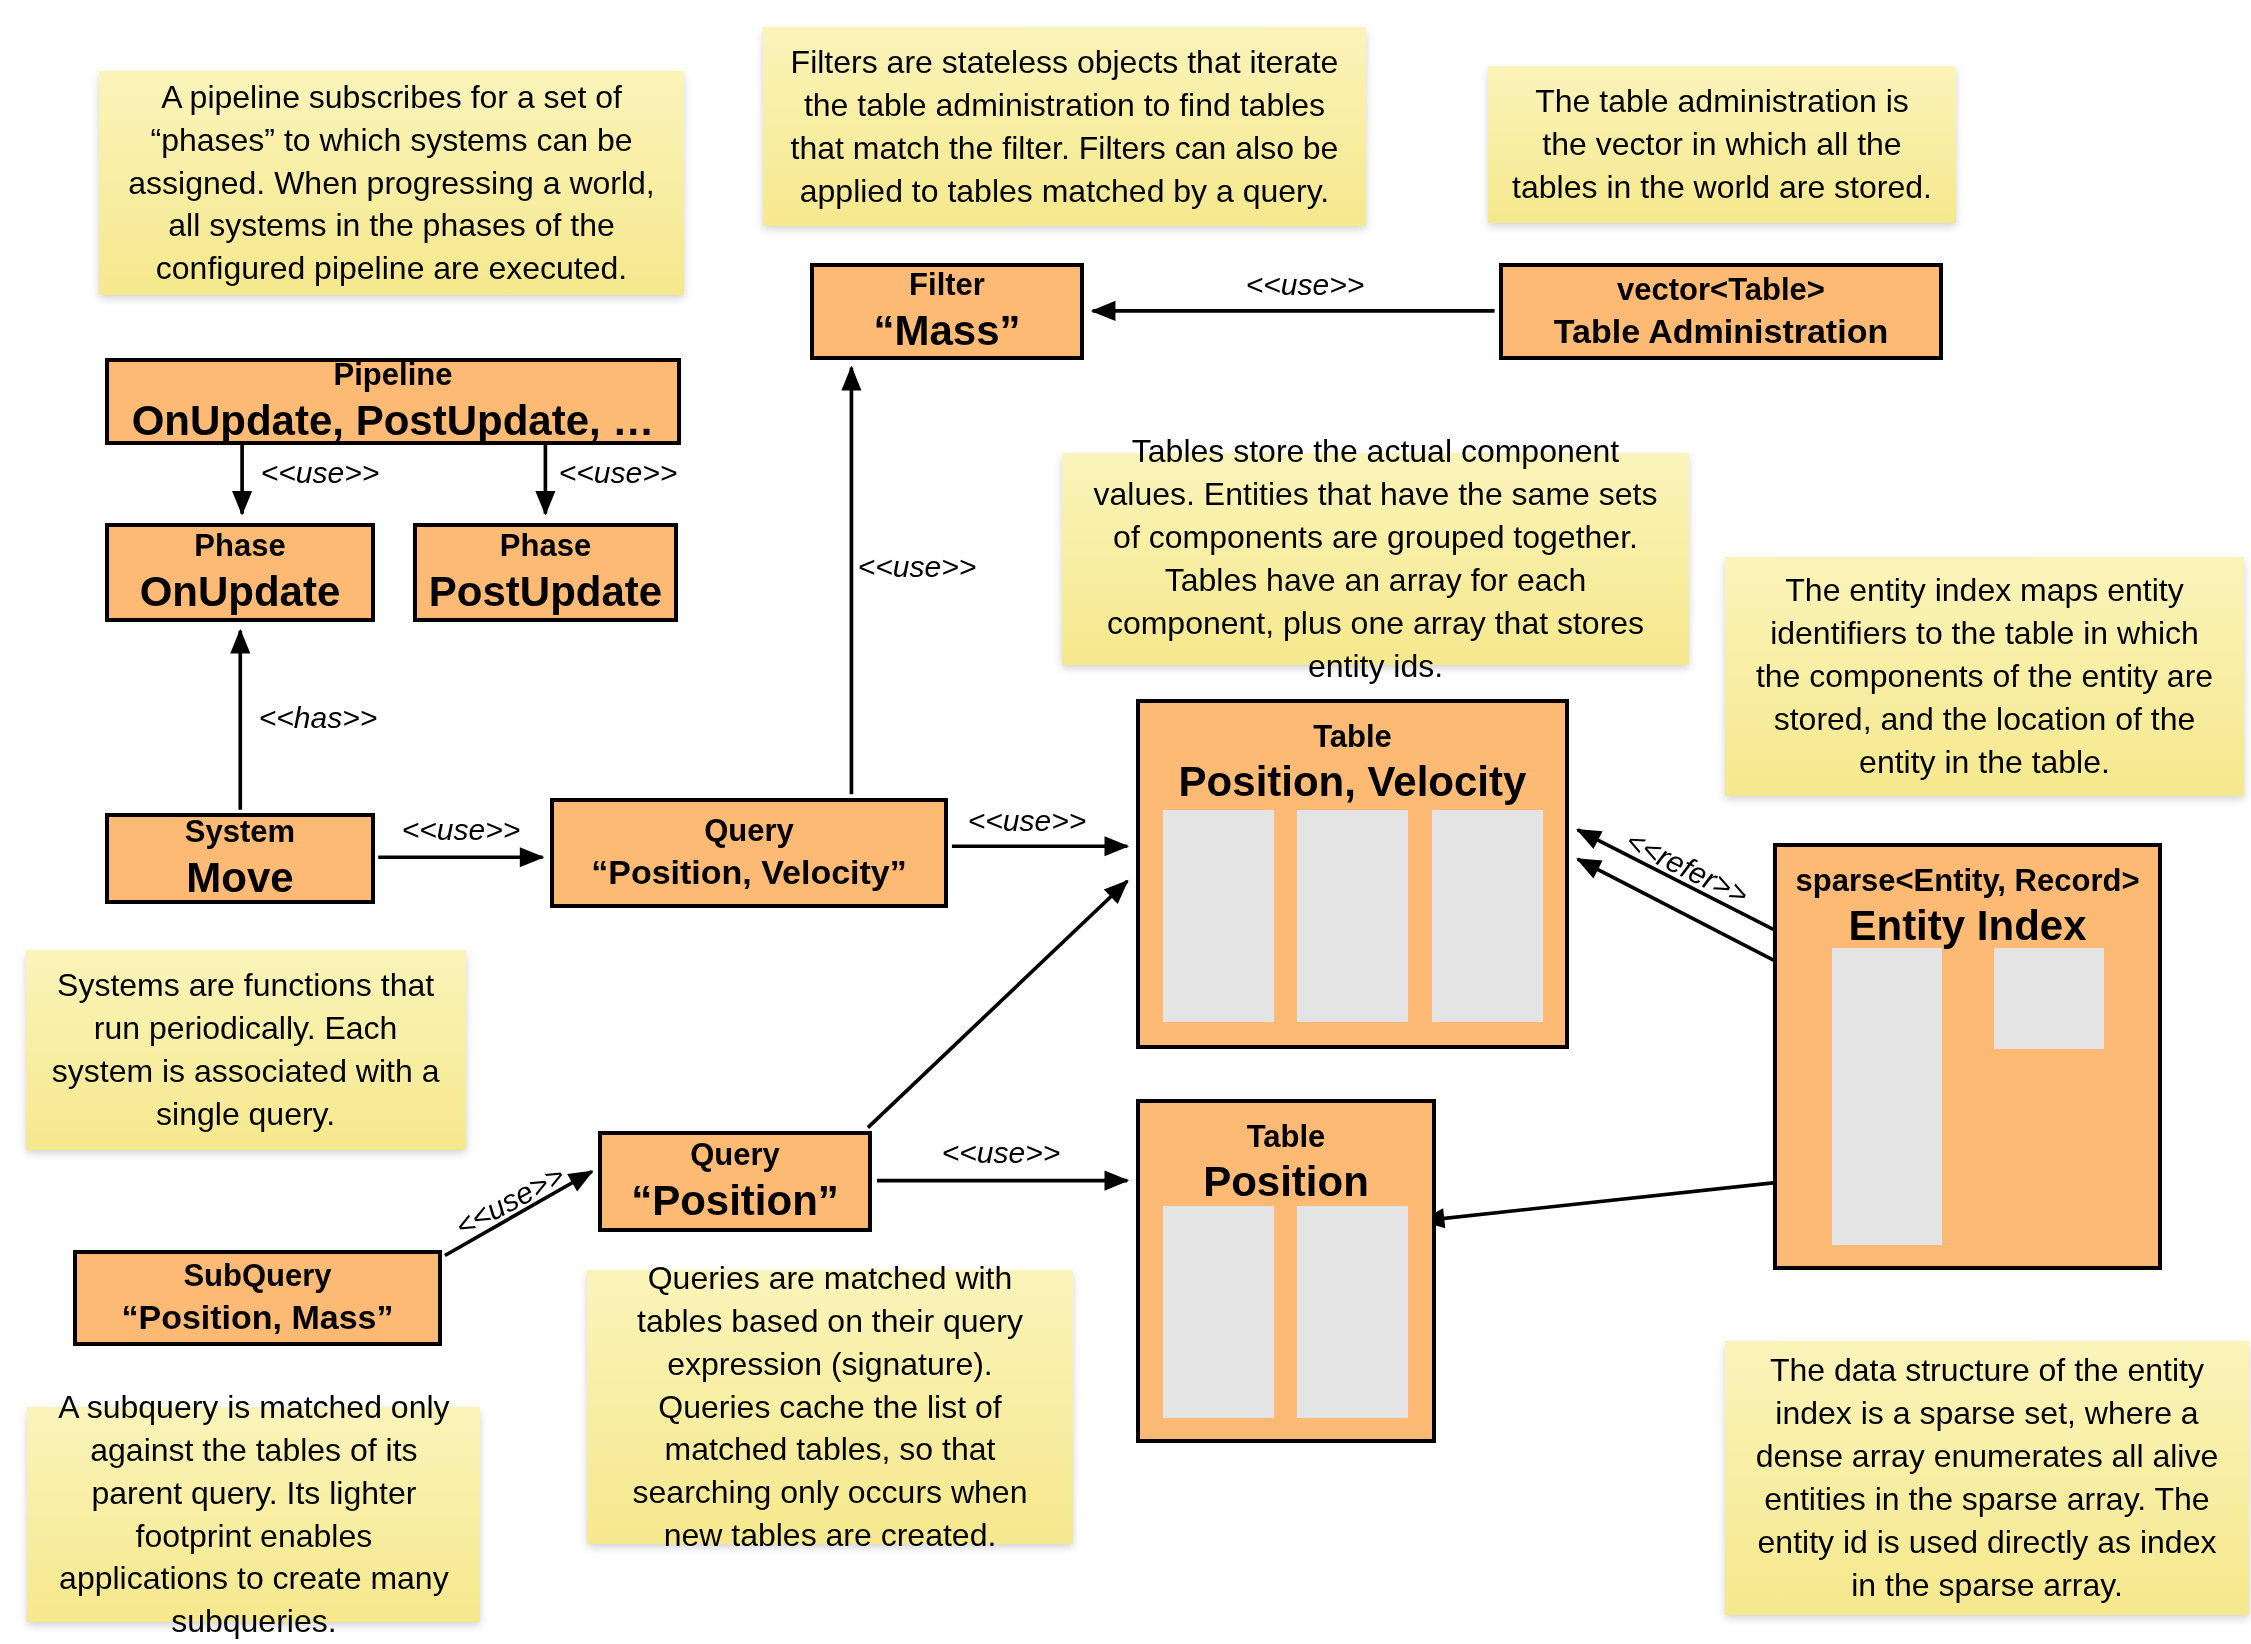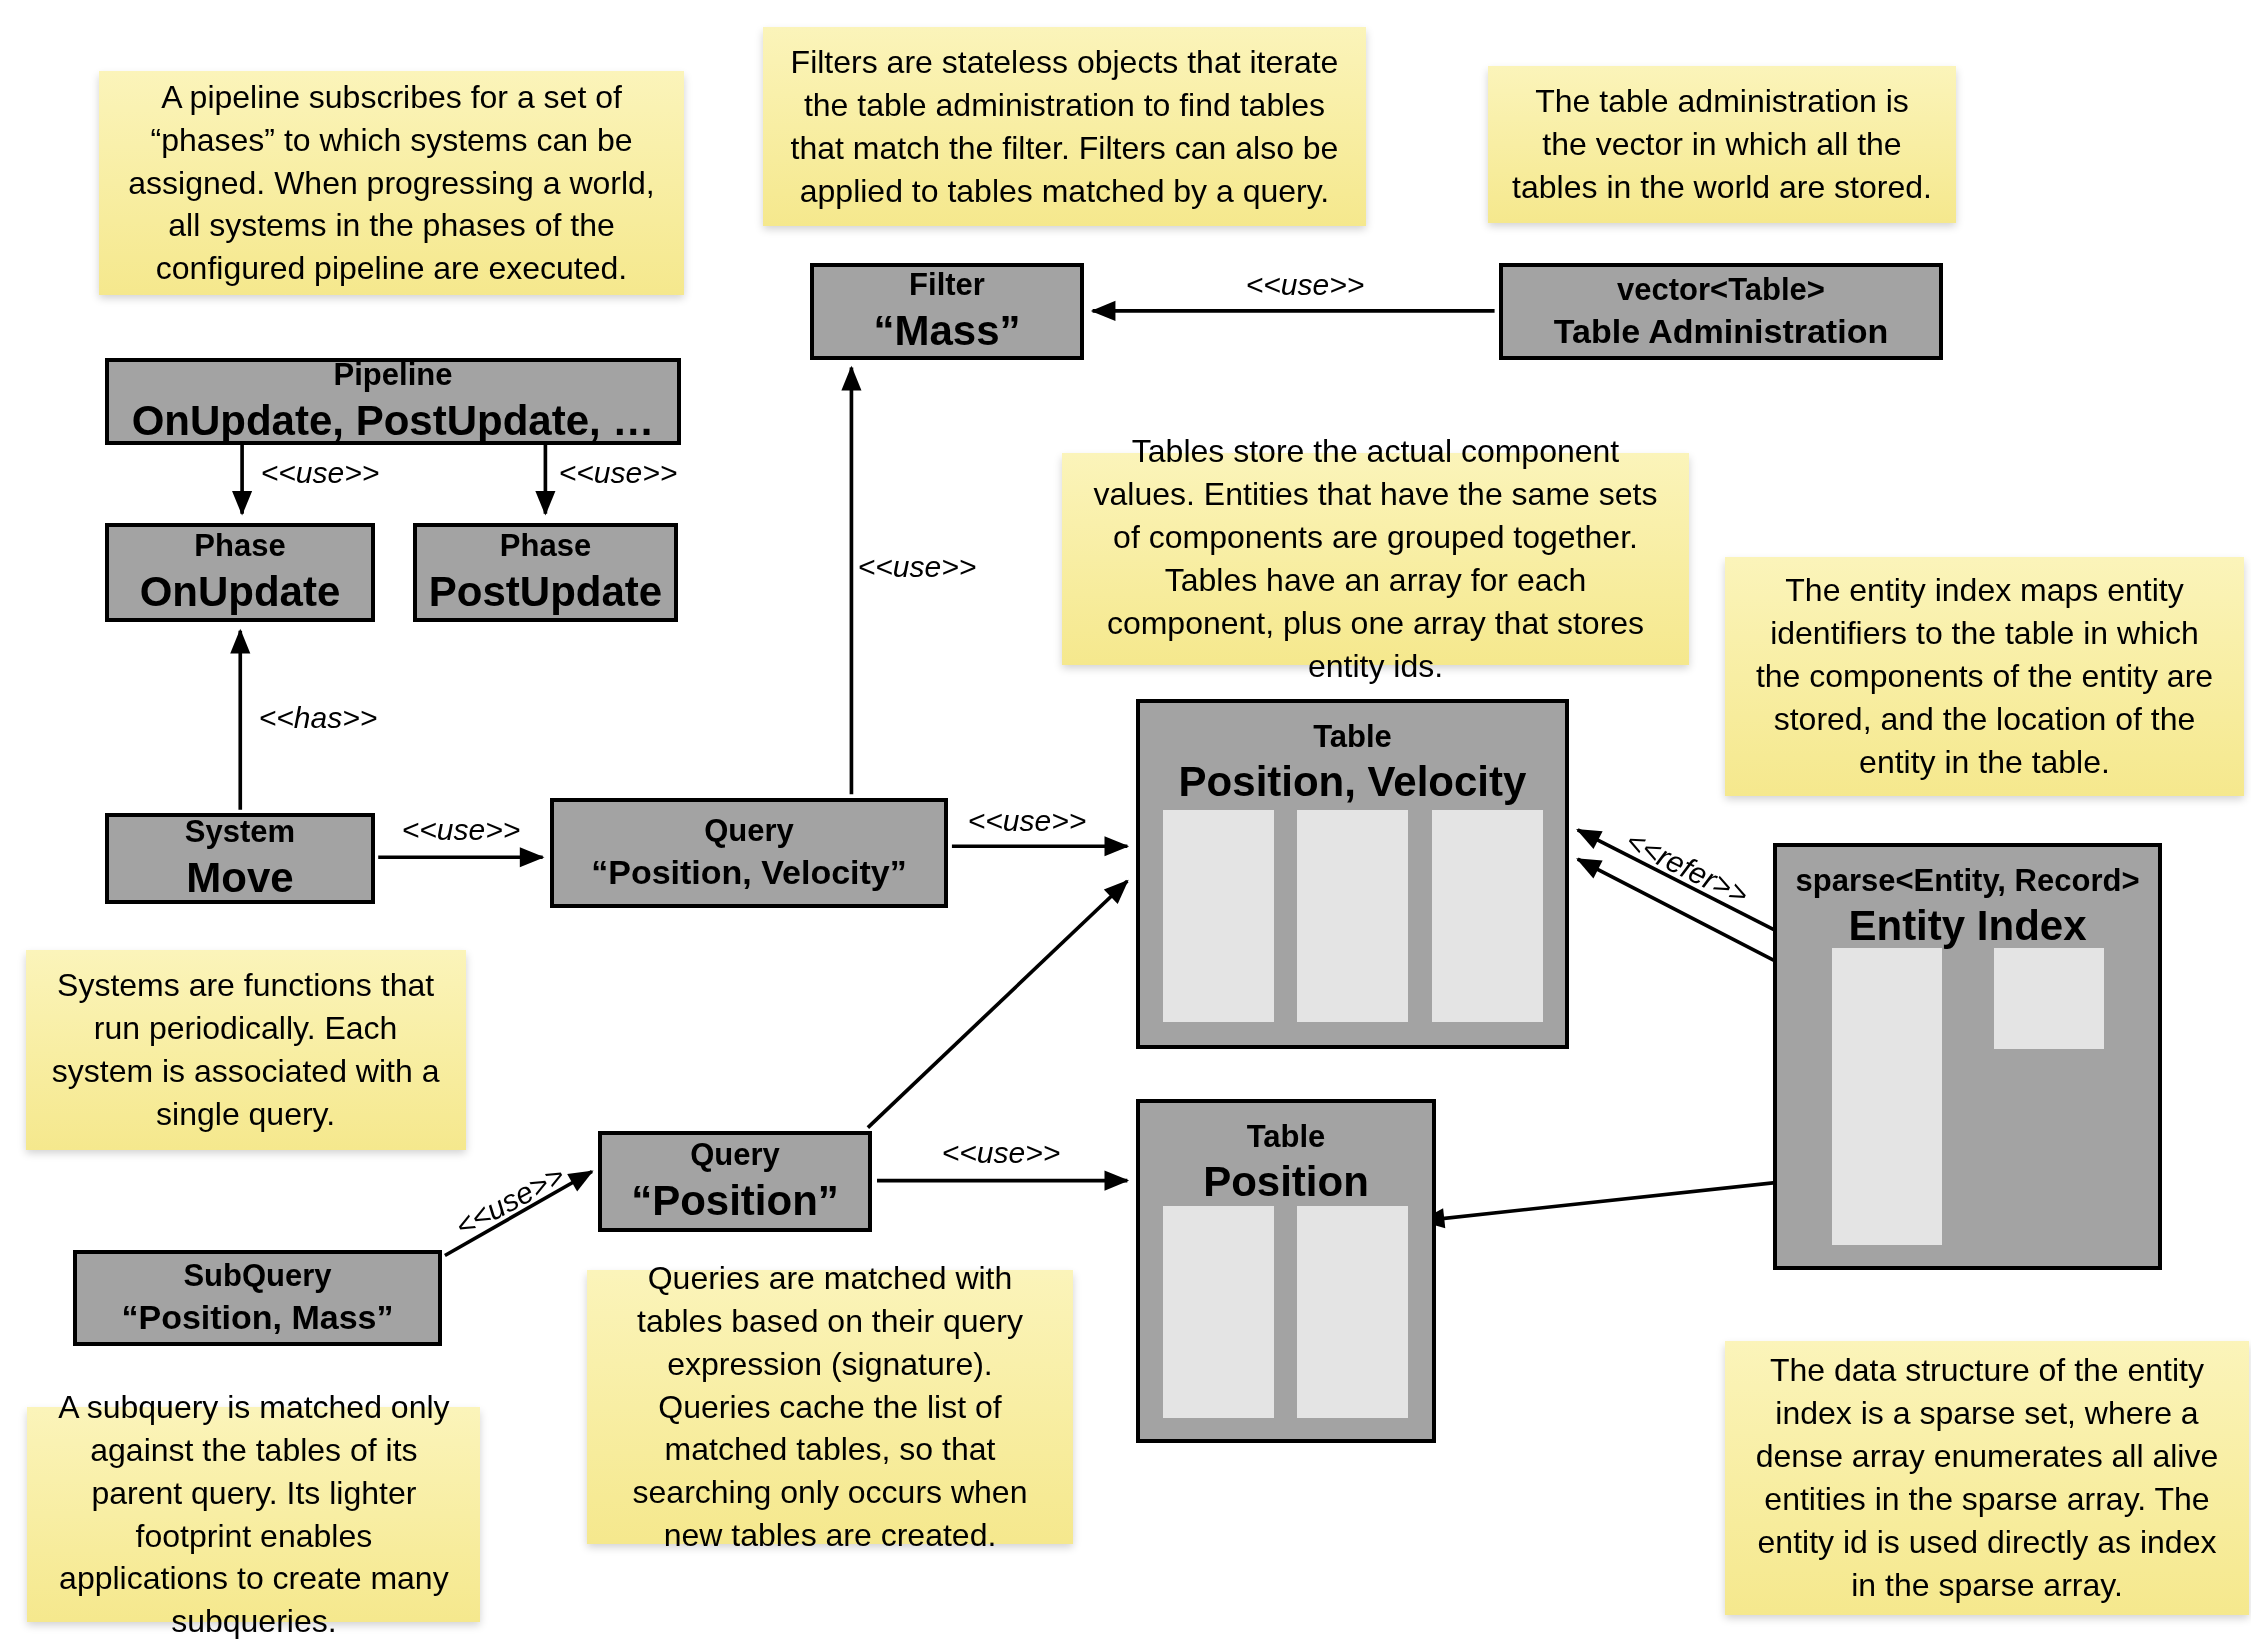--- a/index.html
+++ b/index.html
@@ -4,21 +4,21 @@
 <style>
   html,body{margin:0;padding:0;background:#ffffff;}
   #stage{position:relative;width:2251px;height:1645px;background:#ffffff;overflow:hidden;
          font-family:"Liberation Sans","DejaVu Sans",sans-serif;color:#000;}
   svg.wires{position:absolute;left:0;top:0;width:2251px;height:1645px;pointer-events:none;}
   .wire{stroke:#000;stroke-width:4;fill:none;}
   .note{position:absolute;box-sizing:border-box;display:flex;align-items:center;justify-content:center;
         text-align:center;font-size:32px;line-height:1.34;padding:12.8px 24px;
         background:linear-gradient(180deg,#fbf4ba 0%,#f5e88d 100%);
         box-shadow:0 3.7px 8.2px rgba(0,0,0,0.18);}
-  .ubox{position:absolute;box-sizing:border-box;background:#a3a3a3;border:4.6px solid #000;
+  .ubox{position:absolute;box-sizing:border-box;background:#fdba74;border:4.6px solid #000;
         display:flex;flex-direction:column;align-items:center;justify-content:center;text-align:center;}
   .ubox.topalign{justify-content:flex-start;padding-top:14.6px;}
   .stereo{font-weight:bold;font-size:31px;line-height:1.25;}
   .bname{font-weight:bold;font-size:42px;line-height:1.25;}
   .bname.sm{font-size:34px;}
   .lbl{position:absolute;font-style:italic;font-size:30px;white-space:nowrap;
        transform:translate(-50%,-50%);}
   .lbl.rot-sub{transform:translate(-50%,-50%) rotate(-28deg);}
   .lbl.rot-refer{transform:translate(-50%,-50%) rotate(26deg);}
   .gcol{position:absolute;background:#e4e4e4;}

